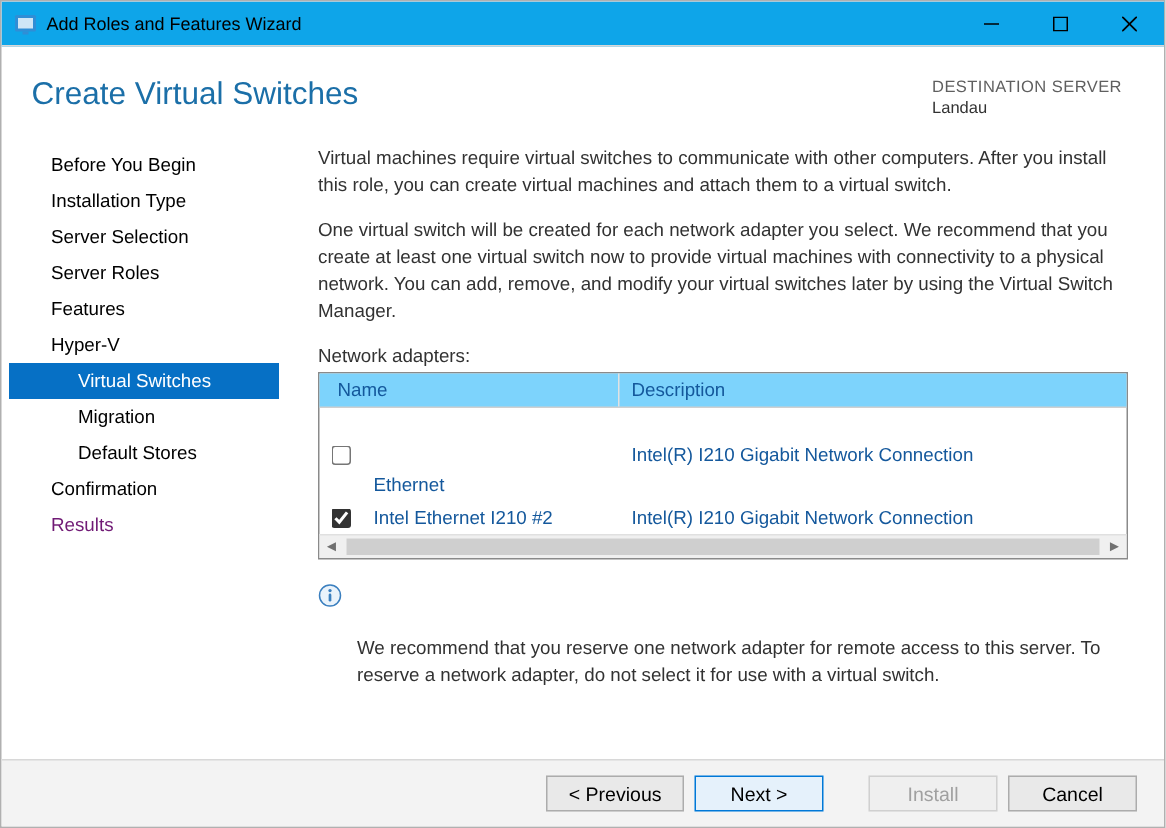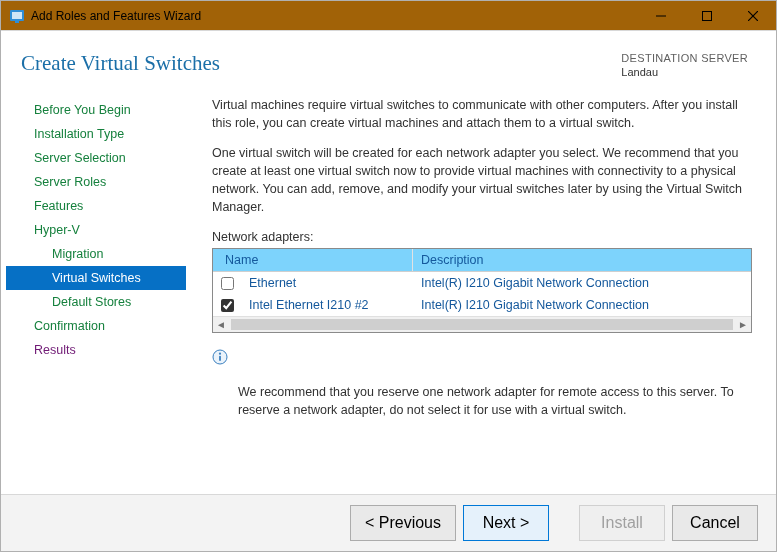--- a/index.html
+++ b/index.html
@@ -16,21 +16,21 @@
     display: flex;
     flex-direction: column;
   }
   
   .titlebar {
     height: 30px;
     display: flex;
     align-items: center;
     padding: 0 0 0 8px;
     border-bottom: 1px solid #d8d8d8;
-    background: #a16207;
+    background: #0ea5e9;
   }
   .titlebar .appicon {
     width: 16px; height: 16px; margin-right: 6px; display:flex;align-items:center;justify-content:center;
   }
   .titlebar .title { flex: 0 0 auto; font-size: 12px; color:#000; }
   .titlebar .spacer { flex: 1; }
   .winbtn {
     width: 46px; height: 30px;
     display: flex; align-items: center; justify-content: center;
     color: #000;
@@ -40,40 +40,40 @@
     padding: 20px 28px 10px 20px;
     display: flex;
     align-items: flex-start;
   }
   .header h1 {
     font-size: 21px;
     font-weight: 400;
     color: #1b6fa8;
     margin: 0;
     flex: 1;
-    font-family: Liberation Serif, serif;
+    font-family: Liberation Sans, sans-serif;
   }
   .dest { text-align: left; font-size: 11px; color:#555; line-height:1.3; }
   .dest .lbl { color:#5f5f5f; letter-spacing: 0.3px; }
   .dest .host { color:#323232; }
   
   .body {
     flex: 1;
     display: flex;
     padding: 0 20px 0 5px;
     overflow: hidden;
   }
   .nav {
     width: 180px;
     padding-top: 8px;
   }
   .nav-item {
     padding: 5px 10px 5px 28px;
     font-size: 12.5px;
-    color: #15803d;
+    color: #000000;
     cursor: pointer;
     white-space: nowrap;
   }
   .nav-item.sub { padding-left: 46px; }
   .nav-item.selected {
     background: #0670c5;
     color: #fff;
   }
   .nav-item.disabled { color: #701a75; cursor: default; }
 
@@ -144,25 +144,25 @@
   .footer {
     border-top: 1px solid #d8d8d8;
     padding: 10px 18px;
     display: flex;
     justify-content: flex-end;
     gap: 7px;
     background:#f3f3f3;
   }
   .btn {
     min-width: 86px;
-    height: 36px;
+    height: 24px;
     padding: 0 14px;
     background: #e9e9e9;
     border: 1px solid #acacac;
-    font-size: 16px;
+    font-size: 13px;
     color: #000;
     display:flex;align-items:center;justify-content:center;
     cursor:pointer;
   }
   .btn.default { border: 1px solid #0078d7; background:#e5f1fb; }
   .btn.disabled { color:#a0a0a0; border-color:#d0d0d0; background:#efefef; cursor:default; }
   .gap { width: 16px; }
 
   input[type=checkbox]{ width:13px;height:13px; margin:0; accent-color:#333; }
 </style>
@@ -206,43 +206,43 @@
 </div>
 
 <div class="body">
   <div class="nav" id="nav">
       <div class="nav-item">Before You Begin</div>
       <div class="nav-item">Installation Type</div>
       <div class="nav-item">Server Selection</div>
       <div class="nav-item">Server Roles</div>
       <div class="nav-item">Features</div>
       <div class="nav-item">Hyper-V</div>
+      <div class="nav-item sub selected">Virtual Switches</div>
       <div class="nav-item sub">Migration</div>
-      <div class="nav-item sub selected">Virtual Switches</div>
       <div class="nav-item sub">Default Stores</div>
       <div class="nav-item">Confirmation</div>
       <div class="nav-item disabled">Results</div>
     </div>
 
   <div class="content">
     <p>Virtual machines require virtual switches to communicate with other computers. After you install this role, you can create virtual machines and attach them to a virtual switch.</p>
     <p>One virtual switch will be created for each network adapter you select. We recommend that you create at least one virtual switch now to provide virtual machines with connectivity to a physical network. You can add, remove, and modify your virtual switches later by using the Virtual Switch Manager.</p>
 
     <div class="tbl-label">Network adapters:</div>
     <div class="tbl">
       <div class="tbl-head">
         <div class="col col-name" style="padding-left:12px;">Name</div>
         <div class="col col-desc">Description</div>
       </div>
       <div class="tbl-body-wrap" id="tbody">
           <div class="tbl-row">
             <div class="chkcell">
               <input type="checkbox" style="">
             </div>
-            <div class="col col-name" style="width: 172px;">Ethernet</div>
+            <div class="col col-name" style="width: 172px; margin-top: 40px;">Ethernet</div>
             <div class="col col-desc">Intel(R) I210 Gigabit Network Connection</div>
           </div>
           <div class="tbl-row">
             <div class="chkcell">
               <input type="checkbox" checked="" style="">
             </div>
             <div class="col col-name" style="width: 172px;">Intel Ethernet I210 #2</div>
             <div class="col col-desc">Intel(R) I210 Gigabit Network Connection</div>
           </div>
         </div>

